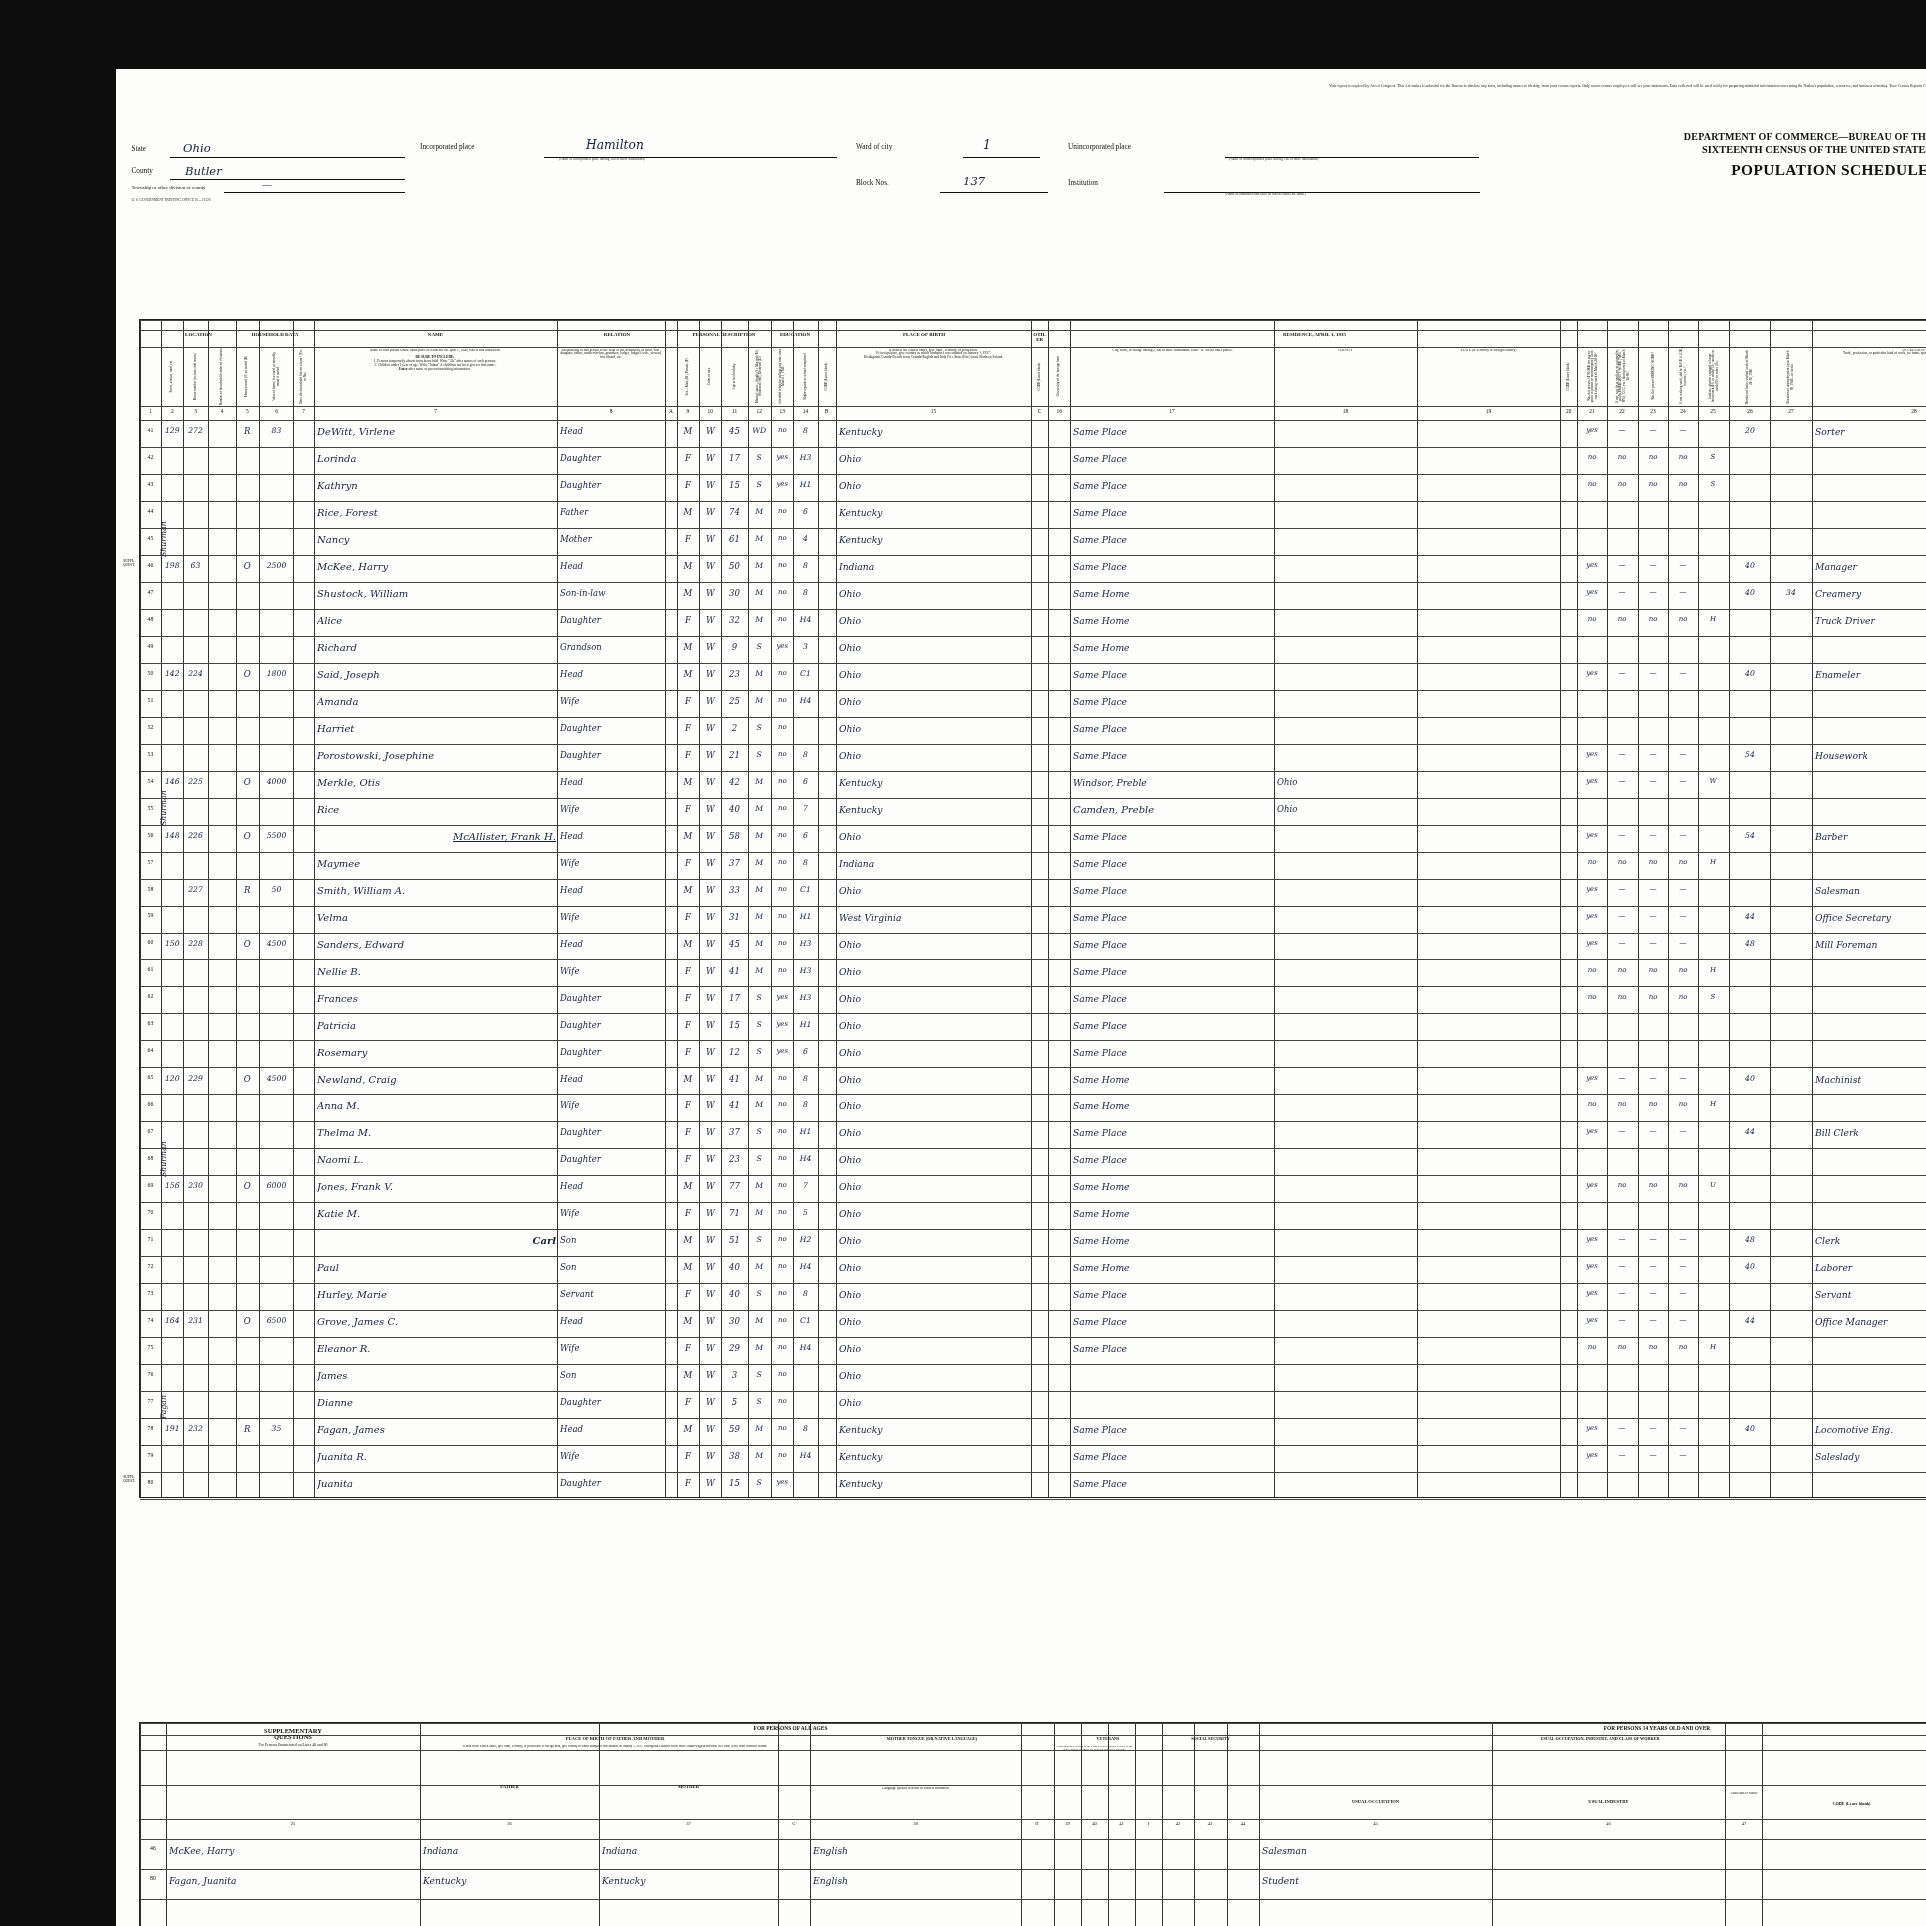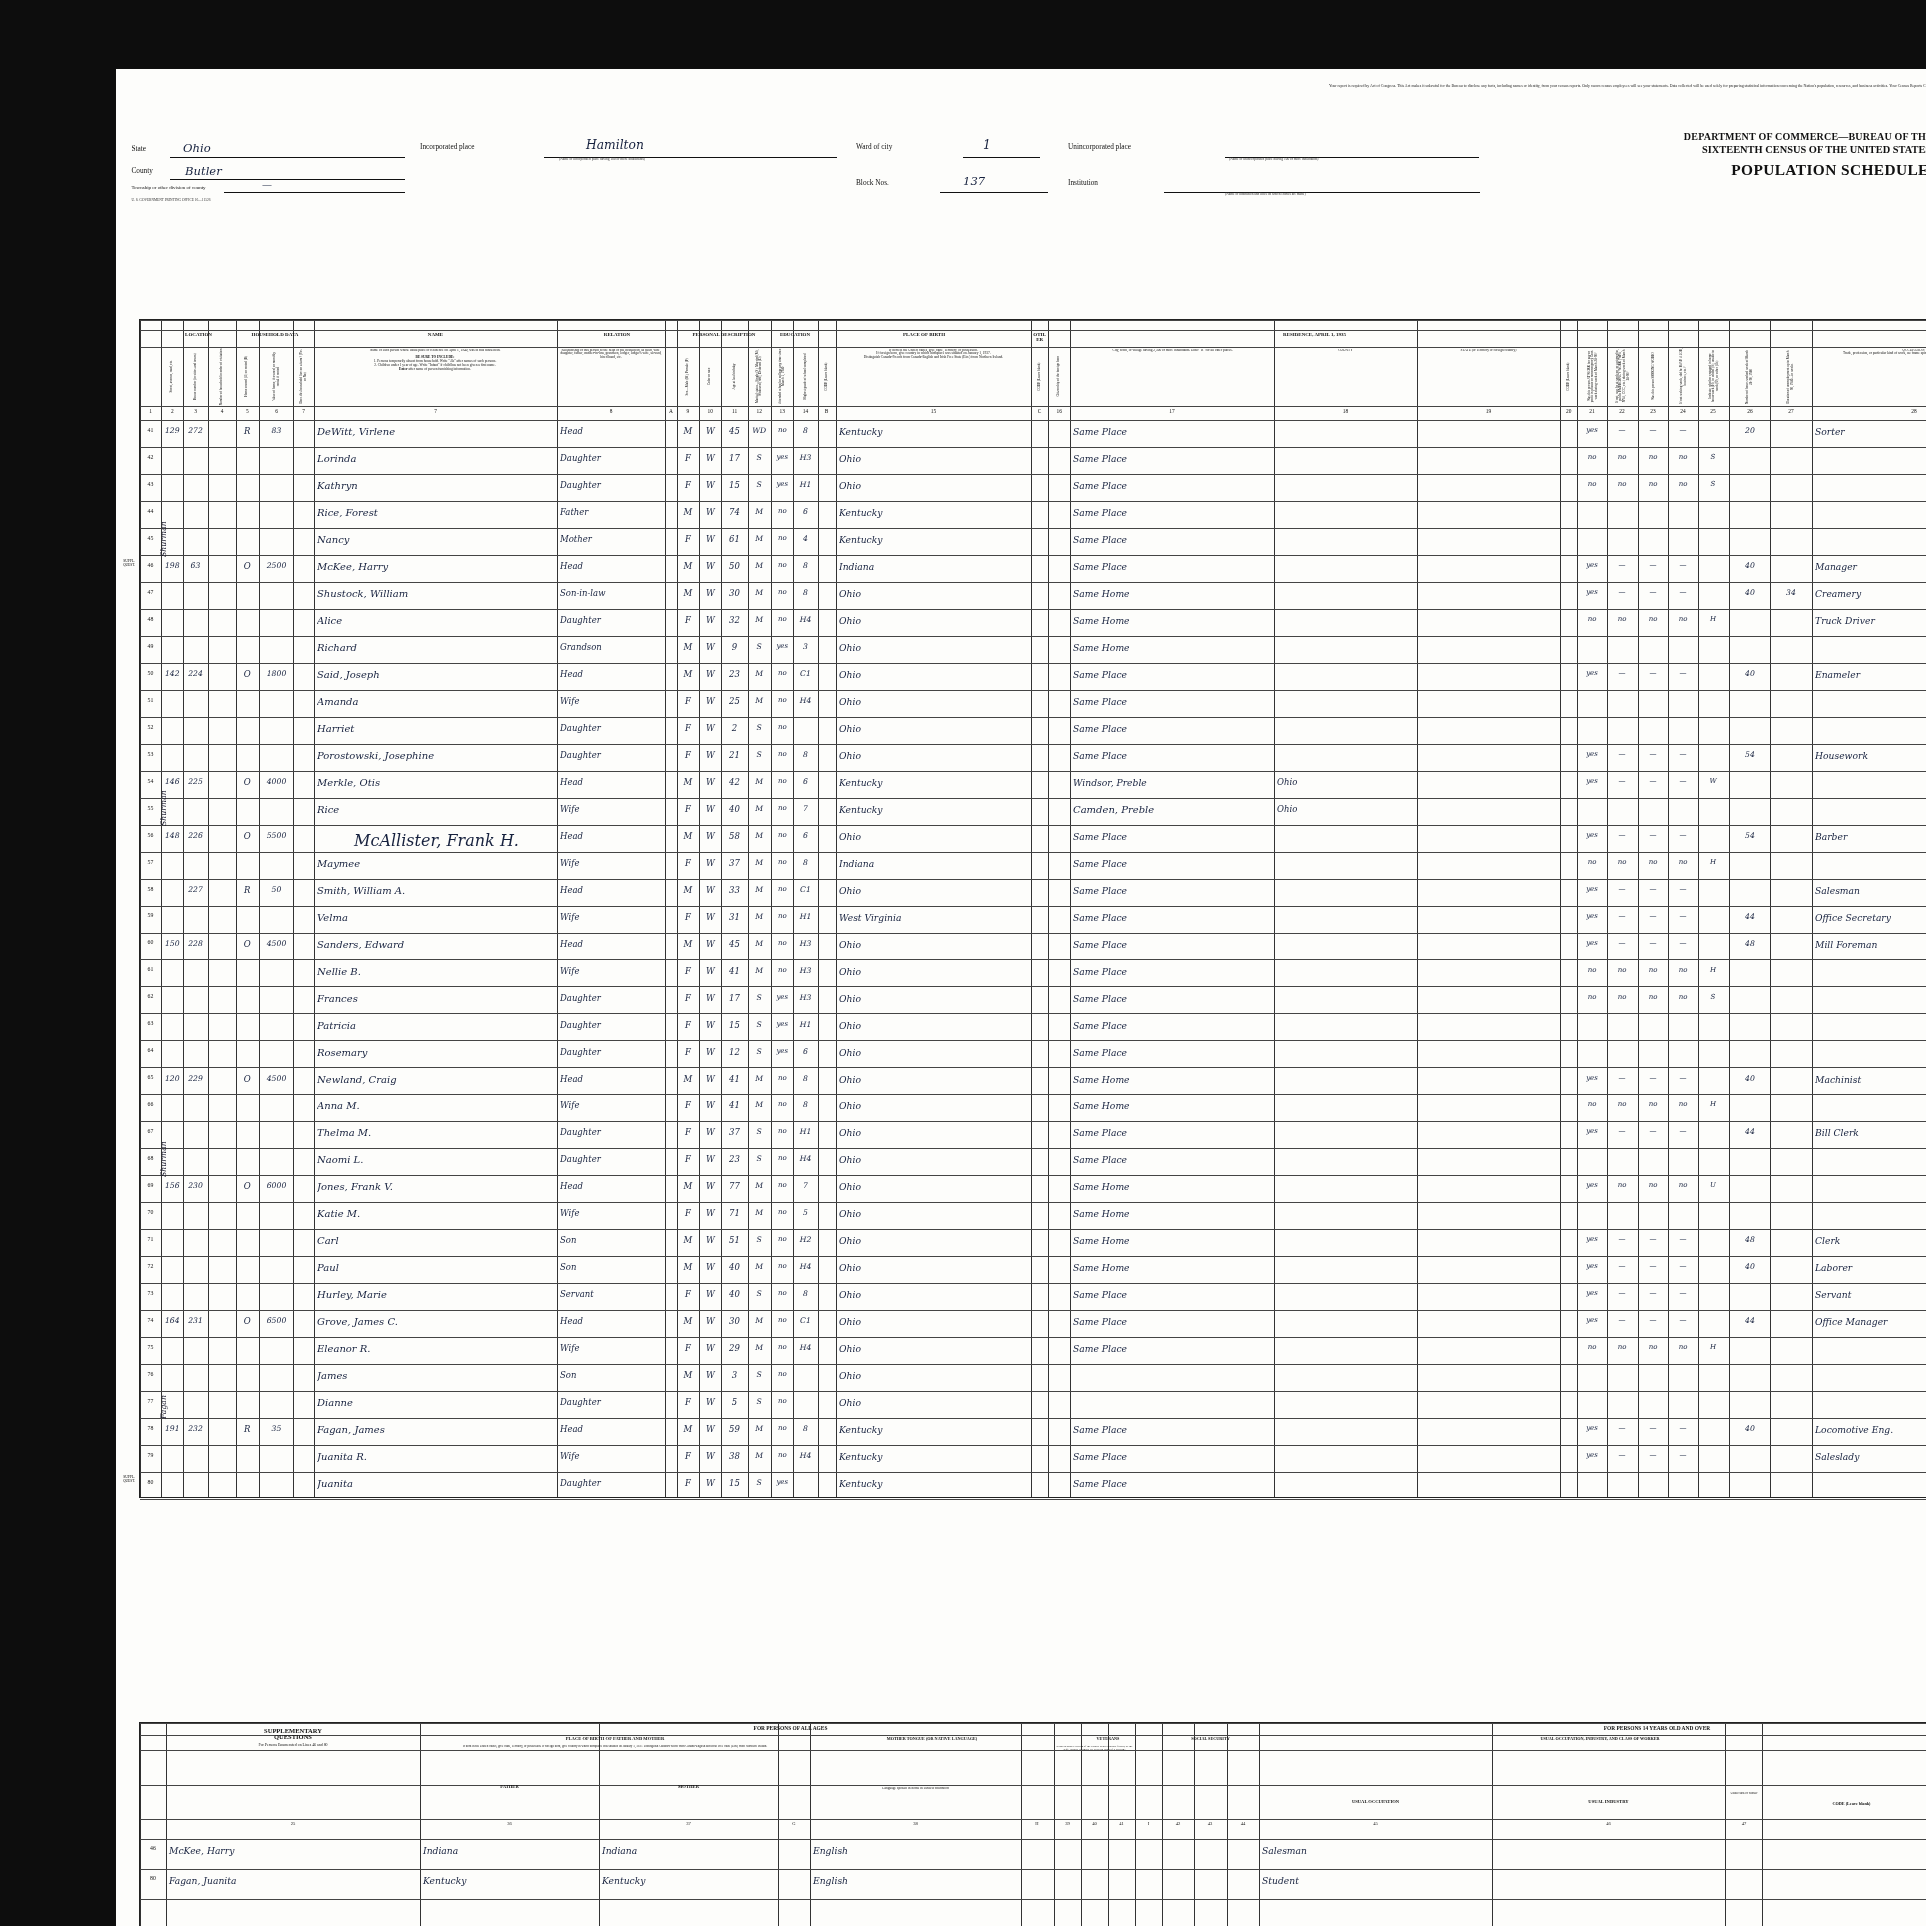--- a/index.html
+++ b/index.html
@@ -507,21 +507,21 @@
         <div class="cellhw" style="left:631px;top:484px;width:22.5px;text-align:center;font-size:7px;overflow:hidden;">no</div>
         <div class="cellhw" style="left:653px;top:484px;width:25px;text-align:center;font-size:7.7px;overflow:hidden;">7</div>
         <div class="cellhw" style="left:699px;top:484px;width:191px;text-align:left;font-size:9.2px;overflow:hidden;">Kentucky</div>
         <div class="cellhw" style="left:933px;top:484px;width:200px;text-align:left;font-size:10px;overflow:hidden;">Camden, Preble</div>
         <div class="cellhw" style="left:1137px;top:484px;width:139px;text-align:left;font-size:8.5px;overflow:hidden;">Ohio</div>
         <div class="rowno" style="left:0px;top:512px;width:21px;font-size:5.8px;">56</div>
         <div class="cellhw" style="left:21px;top:511px;width:22.5px;text-align:center;font-size:7.7px;overflow:hidden;">148</div>
         <div class="cellhw" style="left:43px;top:511px;width:25px;text-align:center;font-size:7.7px;overflow:hidden;">226</div>
         <div class="cellhw" style="left:96px;top:511px;width:22.5px;text-align:center;font-size:8.5px;overflow:hidden;">O</div>
         <div class="cellhw" style="left:119px;top:511px;width:35px;text-align:center;font-size:7.7px;overflow:hidden;">5500</div>
-        <div class="cellhw" style="left:177px;top:511px;width:239px;text-align:center;font-size:16px;overflow:hidden;">McAllister, Frank H.</div>
+        <div class="cellhw" style="left:177px;top:511px;width:239px;text-align:right;font-size:10px;overflow:hidden;text-decoration:underline;">McAllister, Frank H.</div>
         <div class="cellhw" style="left:420px;top:511px;width:104px;text-align:left;font-size:8.5px;overflow:hidden;">Head</div>
         <div class="cellhw" style="left:537px;top:511px;width:21.7px;text-align:center;font-size:8.5px;overflow:hidden;">M</div>
         <div class="cellhw" style="left:559px;top:511px;width:22.5px;text-align:center;font-size:8.5px;overflow:hidden;">W</div>
         <div class="cellhw" style="left:581px;top:511px;width:27px;text-align:center;font-size:8.5px;overflow:hidden;">58</div>
         <div class="cellhw" style="left:608px;top:511px;width:22.5px;text-align:center;font-size:7.7px;overflow:hidden;">M</div>
         <div class="cellhw" style="left:631px;top:511px;width:22.5px;text-align:center;font-size:7px;overflow:hidden;">no</div>
         <div class="cellhw" style="left:653px;top:511px;width:25px;text-align:center;font-size:7.7px;overflow:hidden;">6</div>
         <div class="cellhw" style="left:699px;top:511px;width:191px;text-align:left;font-size:9.2px;overflow:hidden;">Ohio</div>
         <div class="cellhw" style="left:933px;top:511px;width:200px;text-align:left;font-size:9.2px;overflow:hidden;">Same Place</div>
         <div class="cellhw" style="left:1437px;top:511px;width:30px;text-align:center;font-size:7px;overflow:hidden;">yes</div>
@@ -747,21 +747,21 @@
         <div class="cellhw" style="left:420px;top:888px;width:104px;text-align:left;font-size:8.5px;overflow:hidden;">Wife</div>
         <div class="cellhw" style="left:537px;top:888px;width:21.7px;text-align:center;font-size:8.5px;overflow:hidden;">F</div>
         <div class="cellhw" style="left:559px;top:888px;width:22.5px;text-align:center;font-size:8.5px;overflow:hidden;">W</div>
         <div class="cellhw" style="left:581px;top:888px;width:27px;text-align:center;font-size:8.5px;overflow:hidden;">71</div>
         <div class="cellhw" style="left:608px;top:888px;width:22.5px;text-align:center;font-size:7.7px;overflow:hidden;">M</div>
         <div class="cellhw" style="left:631px;top:888px;width:22.5px;text-align:center;font-size:7px;overflow:hidden;">no</div>
         <div class="cellhw" style="left:653px;top:888px;width:25px;text-align:center;font-size:7.7px;overflow:hidden;">5</div>
         <div class="cellhw" style="left:699px;top:888px;width:191px;text-align:left;font-size:9.2px;overflow:hidden;">Ohio</div>
         <div class="cellhw" style="left:933px;top:888px;width:200px;text-align:left;font-size:9.2px;overflow:hidden;">Same Home</div>
         <div class="rowno" style="left:0px;top:916px;width:21px;font-size:5.8px;">71</div>
-        <div class="cellhw" style="left:177px;top:915px;width:239px;text-align:left;font-size:10px;overflow:hidden;">Carl</div>
+        <div class="cellhw" style="left:177px;top:915px;width:239px;text-align:right;font-size:10px;overflow:hidden;font-weight:bold;">Carl</div>
         <div class="cellhw" style="left:420px;top:915px;width:104px;text-align:left;font-size:8.5px;overflow:hidden;">Son</div>
         <div class="cellhw" style="left:537px;top:915px;width:21.7px;text-align:center;font-size:8.5px;overflow:hidden;">M</div>
         <div class="cellhw" style="left:559px;top:915px;width:22.5px;text-align:center;font-size:8.5px;overflow:hidden;">W</div>
         <div class="cellhw" style="left:581px;top:915px;width:27px;text-align:center;font-size:8.5px;overflow:hidden;">51</div>
         <div class="cellhw" style="left:608px;top:915px;width:22.5px;text-align:center;font-size:7.7px;overflow:hidden;">S</div>
         <div class="cellhw" style="left:631px;top:915px;width:22.5px;text-align:center;font-size:7px;overflow:hidden;">no</div>
         <div class="cellhw" style="left:653px;top:915px;width:25px;text-align:center;font-size:7.7px;overflow:hidden;">H2</div>
         <div class="cellhw" style="left:699px;top:915px;width:191px;text-align:left;font-size:9.2px;overflow:hidden;">Ohio</div>
         <div class="cellhw" style="left:933px;top:915px;width:200px;text-align:left;font-size:9.2px;overflow:hidden;">Same Home</div>
         <div class="cellhw" style="left:1437px;top:915px;width:30px;text-align:center;font-size:7px;overflow:hidden;">yes</div>

